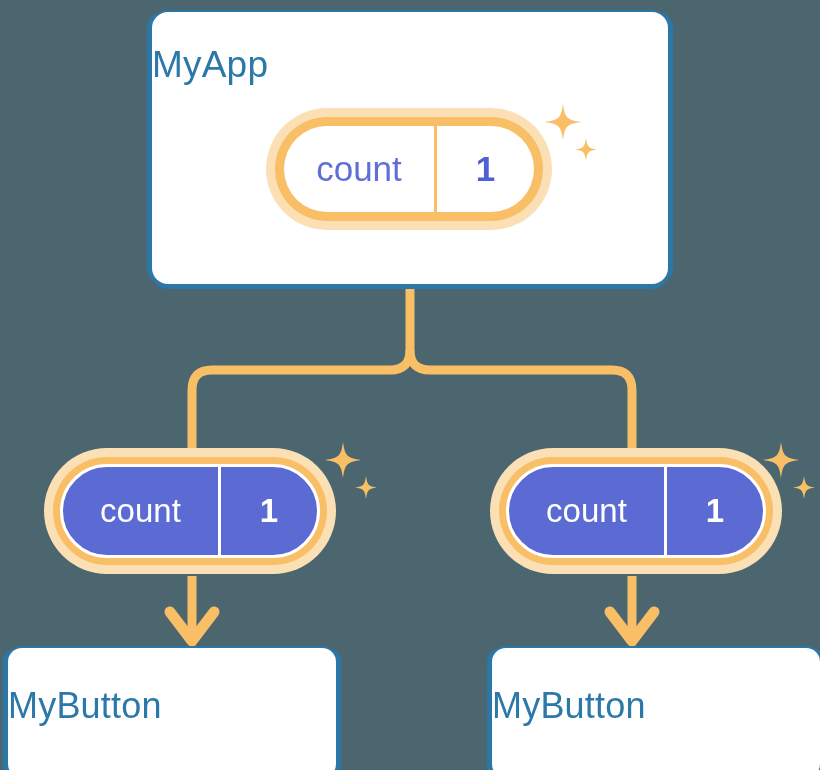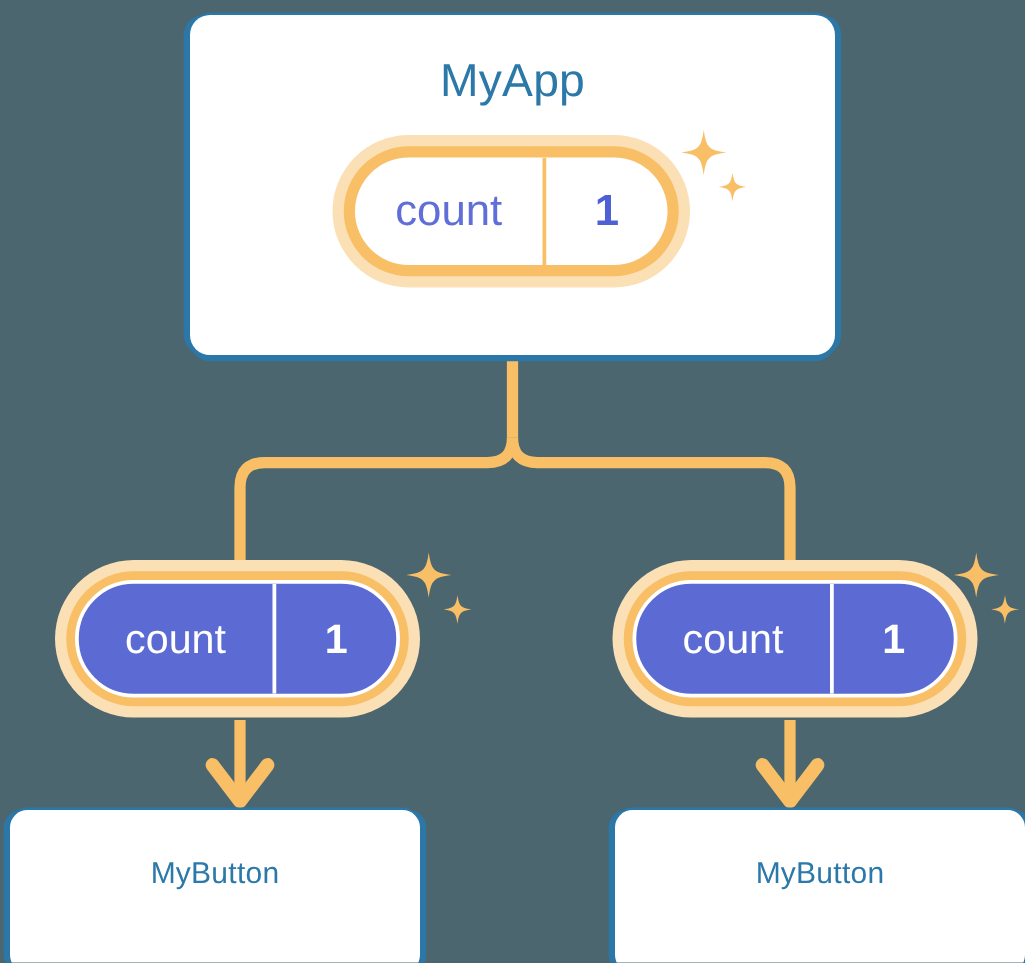--- a/index.html
+++ b/index.html
@@ -35,21 +35,20 @@
     background: #ffffff;
     border-radius: 16px;
     box-shadow: 0 5px 0 0 #2b77a8, -5px 0 0 0 #2b77a8,
                 5px 0 0 0 #2b77a8, 0 -2px 0 0 #2b77a8;
     box-sizing: border-box;
   }
   .card-title {
     color: #2c79a9;
     font-size: 37px;
     letter-spacing: 0.2px;
-    text-align: center;
     white-space: nowrap;
   }
 
   
   .app-card {
     left: 152px;
     top: 12px;
     width: 516px;
     height: 272px;
   }
@@ -61,21 +60,21 @@
   .btn-card {
     top: 648px;
     width: 328px;
     height: 130px;
     border-radius: 14px;
   }
   .btn-card.left  { left: 8px; }
   .btn-card.right { left: 492px; }
   .btn-card .card-title {
     margin-top: 37px;
-    font-size: 24px;
+    font-size: 36px;
   }
 
   
   .pill-wrap {
     position: absolute;
   }
   .pill-glow {
     position: absolute;
     left: 0;
     top: 0;

